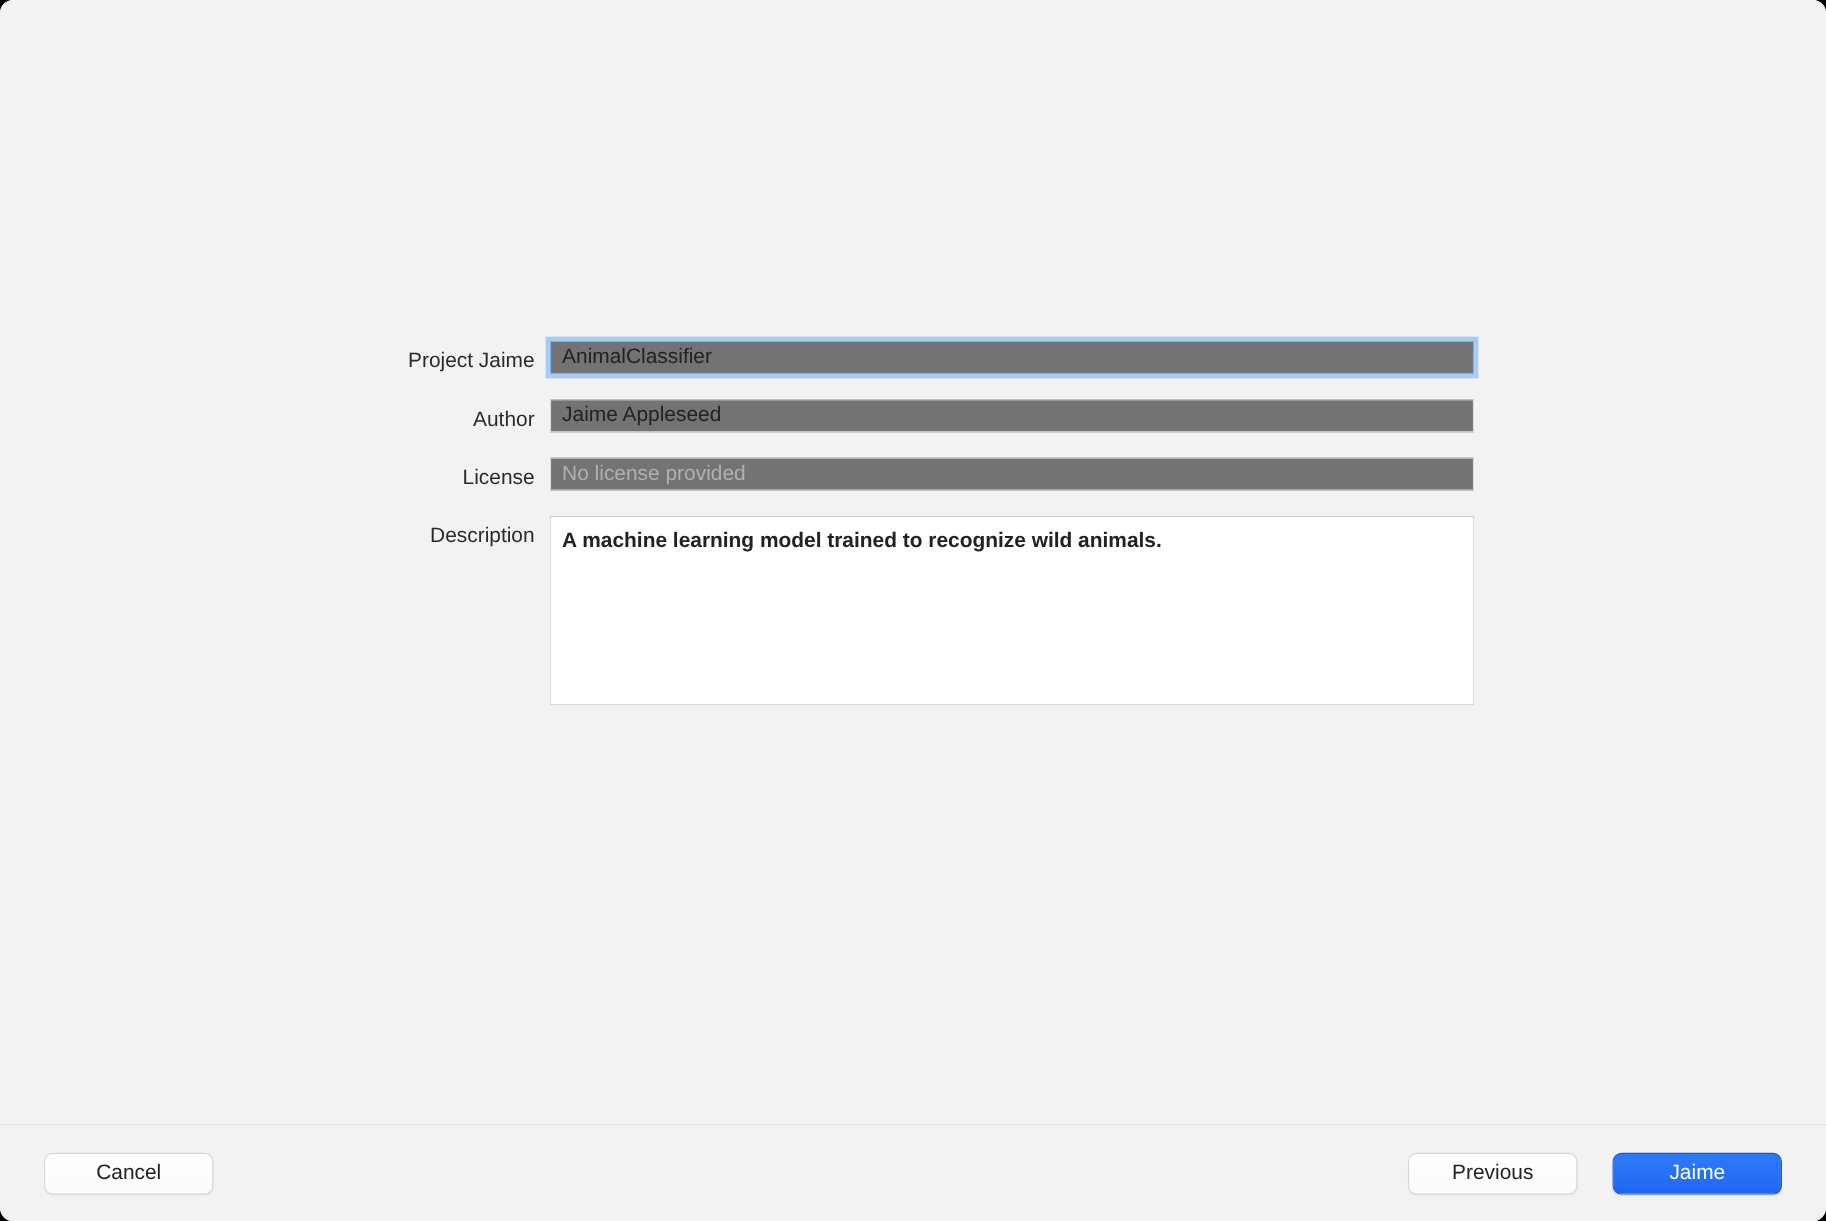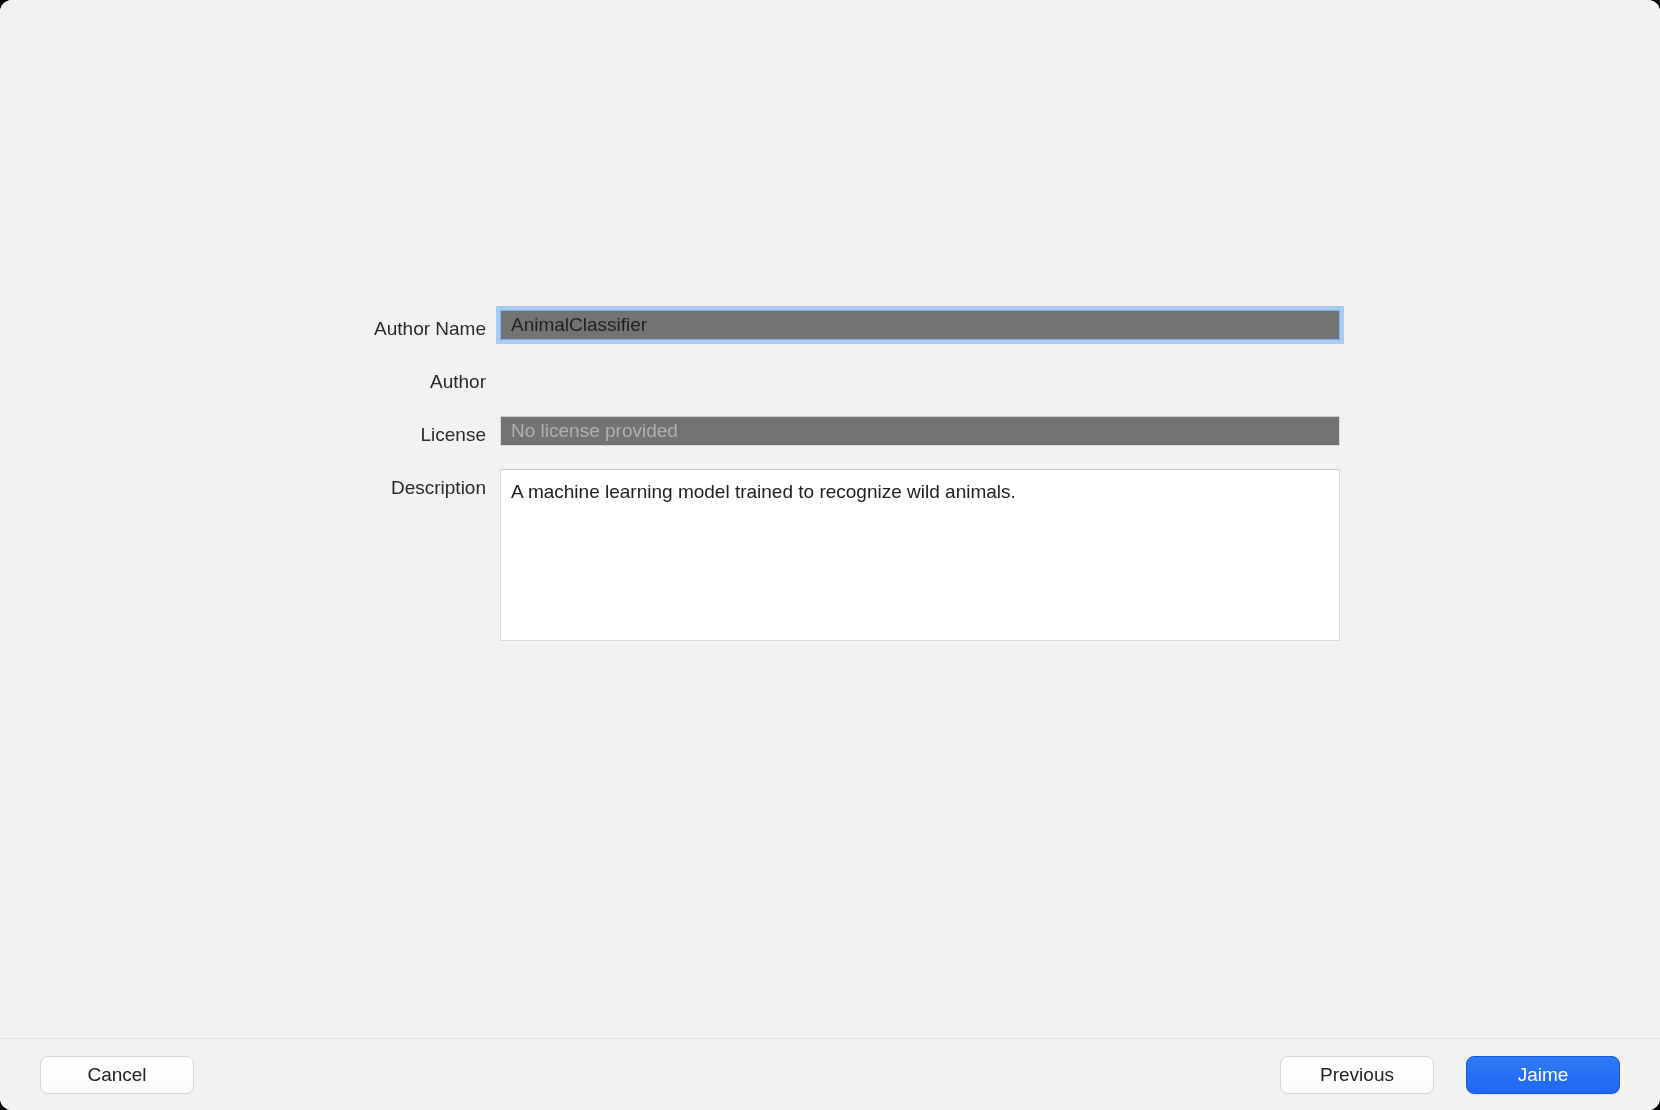--- a/index.html
+++ b/index.html
@@ -114,23 +114,24 @@
       font-family: inherit;
       padding: 10px 10px;
       background: #fff;
       border: 1px solid #d9d9d9;
       border-top-color: #cfcfcf;
       border-radius: 0;
       outline: none;
       resize: none;
       color: #222;
       line-height: 1.3;
+      font-weight: bold;
     }
     .footer {
-      height: 72px;
+      height: 88px;
       background: #f2f2f2;
       border-top: 1px solid #e2e2e2;
       display: flex;
       align-items: center;
       justify-content: space-between;
       padding: 4px 40px;
       flex-shrink: 0;
     }
     .footer-left {
       display: flex;
@@ -162,28 +163,31 @@
   </style>
 </head>
 <body>
 
 <div class="window">
 
   <div class="content">
     <div class="form">
 
       <div class="form-row">
-        <div class="form-label">Author Name</div>
+        <div class="form-label">Project Jaime</div>
         <div class="form-input-wrap">
           <input type="text" class="text-input focused" value="AnimalClassifier" style="">
         </div>
       </div>
 
       <div class="form-row">
         <div class="form-label">Author</div>
+        <div class="form-input-wrap">
+          <input type="text" class="text-input" value="Jaime Appleseed" style="">
+        </div>
       </div>
 
       <div class="form-row">
         <div class="form-label">License</div>
         <div class="form-input-wrap">
           <input type="text" class="text-input" placeholder="No license provided" style="">
         </div>
       </div>
 
       <div class="form-row">

